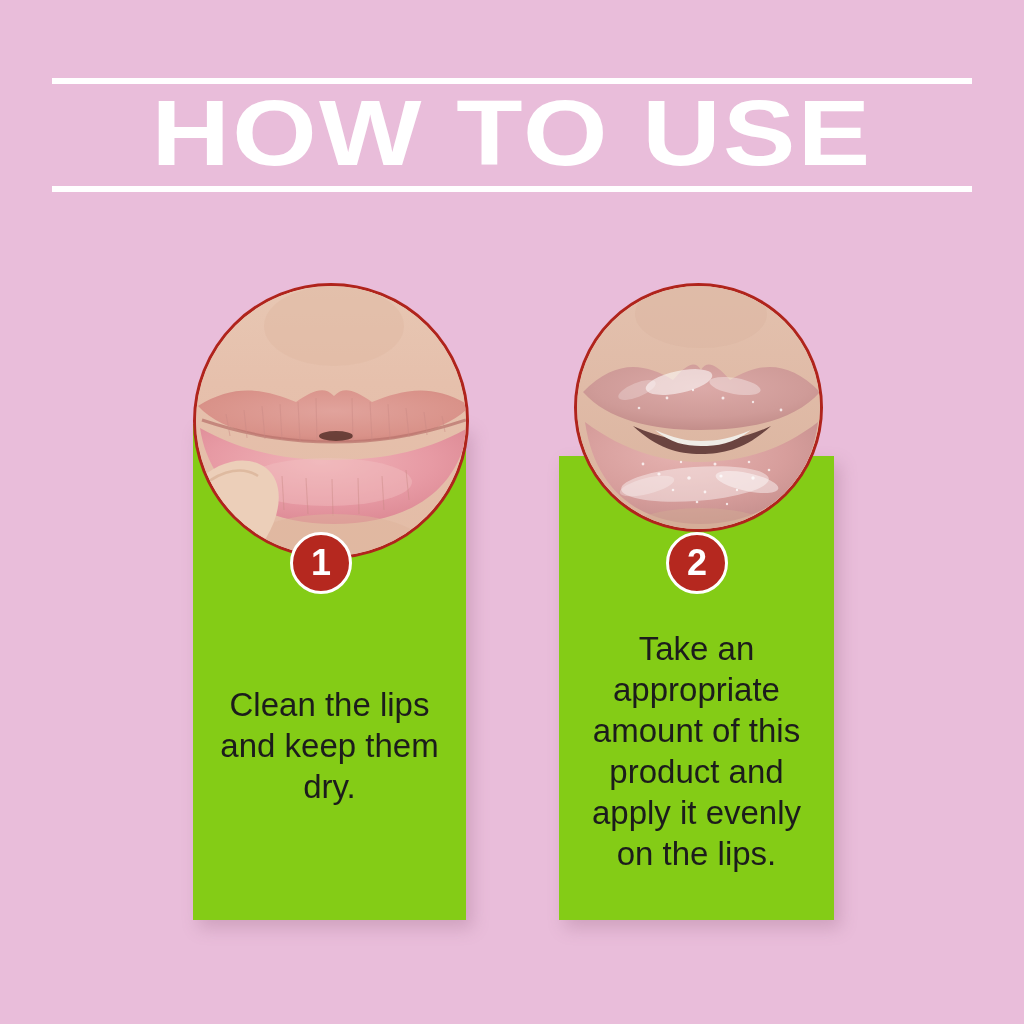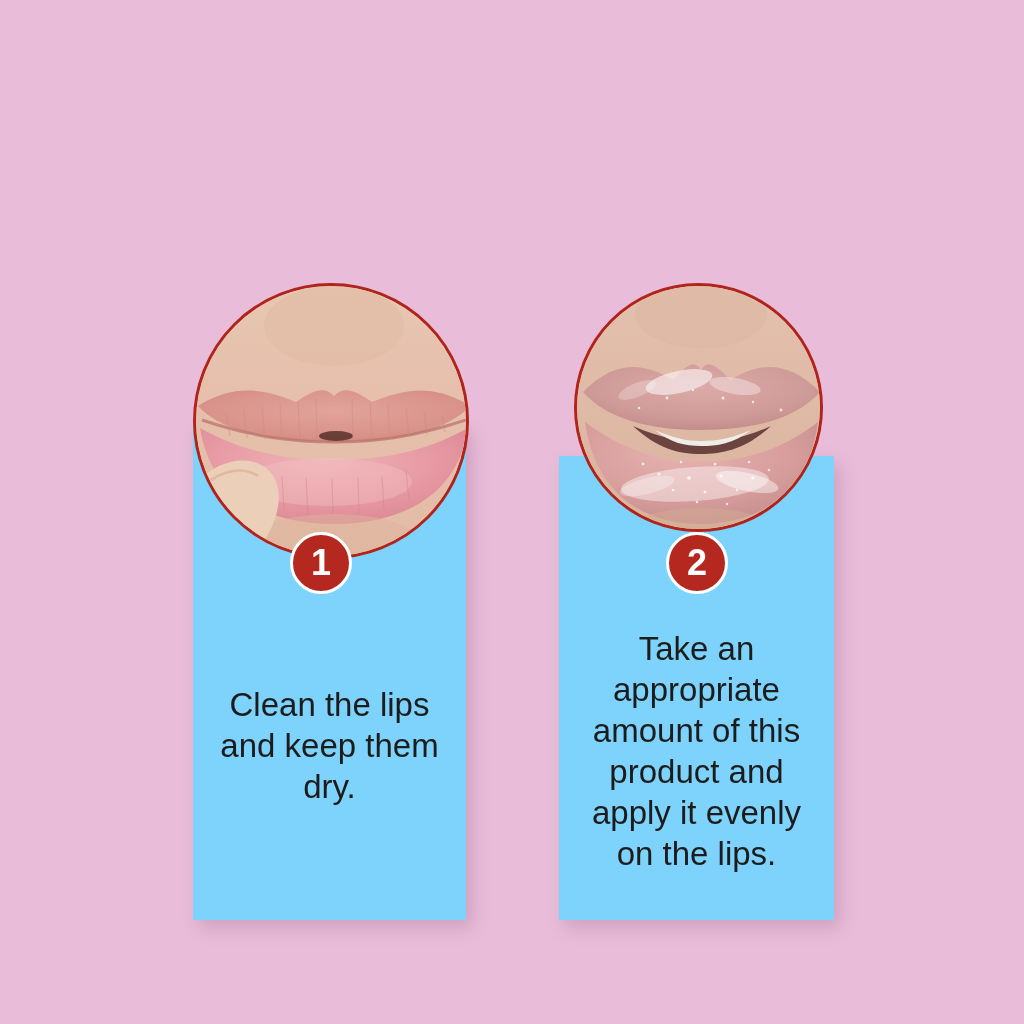--- a/index.html
+++ b/index.html
@@ -52,21 +52,21 @@
     letter-spacing: 2px;
     color: #ffffff;
     transform: scaleX(1.18);
     transform-origin: center top;
     white-space: nowrap;
   }
 
   
   .card {
     position: absolute;
-    background: #7dd3fc;
+    background: #84cc16;
     box-shadow: 6px 8px 16px rgba(140, 90, 120, 0.28);
   }
   .card-1 {
     left: 193px;
     top: 424px;
     width: 273px;
     height: 496px;
   }
   .card-2 {
     left: 559px;
@@ -134,20 +134,25 @@
     text-align: center;
   }
   .badge-1 { left: 290px; top: 532px; }
   .badge-2 { left: 666px; top: 532px; }
 </style>
 </head>
 <body>
 
 <div id="poster">
 
+  <div class="header">
+    <div class="rule rule-top"></div>
+    <div class="title">HOW TO USE</div>
+    <div class="rule rule-bottom"></div>
+  </div>
 
   <div class="card card-1">
     <div class="card-text">Clean the lips and keep them dry.</div>
   </div>
 
   <div class="photo photo-1">
     <div class="photo-inner">
       <svg width="276" height="276" viewBox="0 0 276 276" preserveAspectRatio="xMidYMid slice">
         <defs>
           <linearGradient id="skin1" x1="0" y1="0" x2="0" y2="1">

